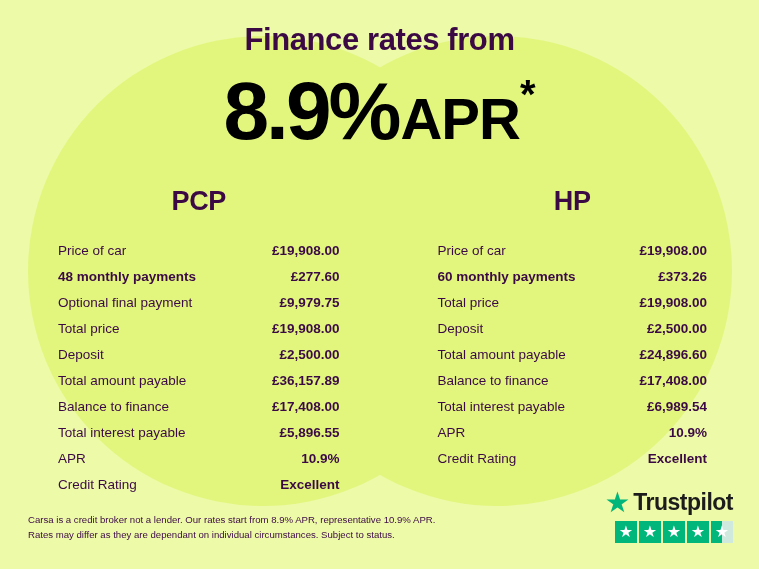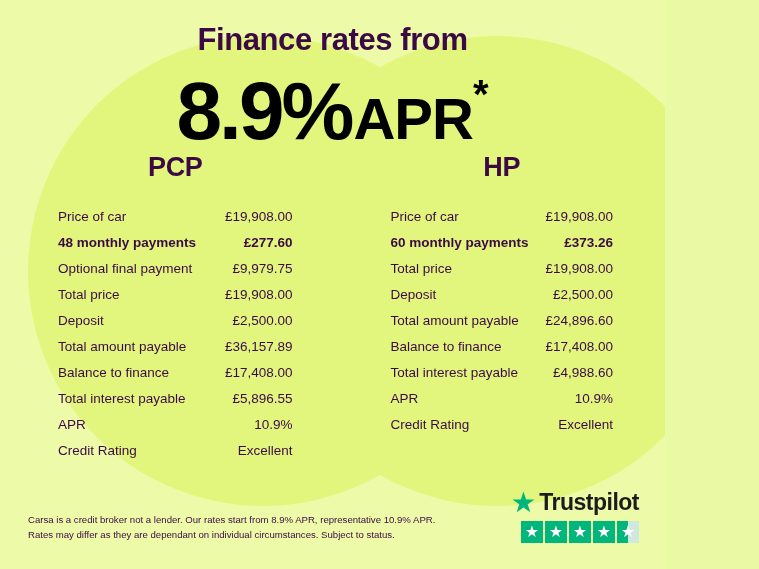--- a/index.html
+++ b/index.html
@@ -8,21 +8,21 @@
   }
   body {
     width: 759px;
     height: 569px;
     font-family: "Liberation Sans", sans-serif;
     background: #eaf9a3;
     overflow: hidden;
   }
   .canvas {
     position: relative;
-    width: 665px;
+    width: 759px;
     height: 569px;
     background: #edfaa8;
     overflow: hidden;
   }
   
   .blob {
     position: absolute;
     border-radius: 50%;
     background: #e2f67e;
   }
@@ -70,20 +70,21 @@
     margin-left: 2px;
   }
   .bigrate .star {
     font-size: 40px;
     vertical-align: top;
     position: relative;
     top: 4px;
   }
   .columns {
     display: flex;
+    margin-top: 34px;
   }
   .col {
     width: 50%;
     box-sizing: border-box;
   }
   .col-left {
     padding: 0 40px 0 58px;
   }
   .col-right {
     padding: 0 52px 0 58px;
@@ -98,21 +99,21 @@
   }
   .row {
     display: flex;
     justify-content: space-between;
     align-items: baseline;
     color: #3b0a45;
     font-size: 13.5px;
     padding: 5.5px 0;
   }
   .row .label { text-align: center; }
-  .row .value { text-align: right; }
+  .row .value { text-align: right; font-weight: bold; }
   .row.bold .label,
   .row.bold .value {
     font-weight: bold;
   }
   .footer {
     position: absolute;
     left: 0;
     bottom: 0;
     width: 100%;
     height: 70px;
@@ -249,21 +250,21 @@
         <div class="row">
           <span class="label">Total amount payable</span>
           <span class="value">£24,896.60</span>
         </div>
         <div class="row">
           <span class="label">Balance to finance</span>
           <span class="value">£17,408.00</span>
         </div>
         <div class="row">
           <span class="label">Total interest payable</span>
-          <span class="value">£4,988.60</span>
+          <span class="value">£6,989.54</span>
         </div>
         <div class="row">
           <span class="label">APR</span>
           <span class="value">10.9%</span>
         </div>
         <div class="row">
           <span class="label">Credit Rating</span>
           <span class="value">Excellent</span>
         </div>
       </div>

